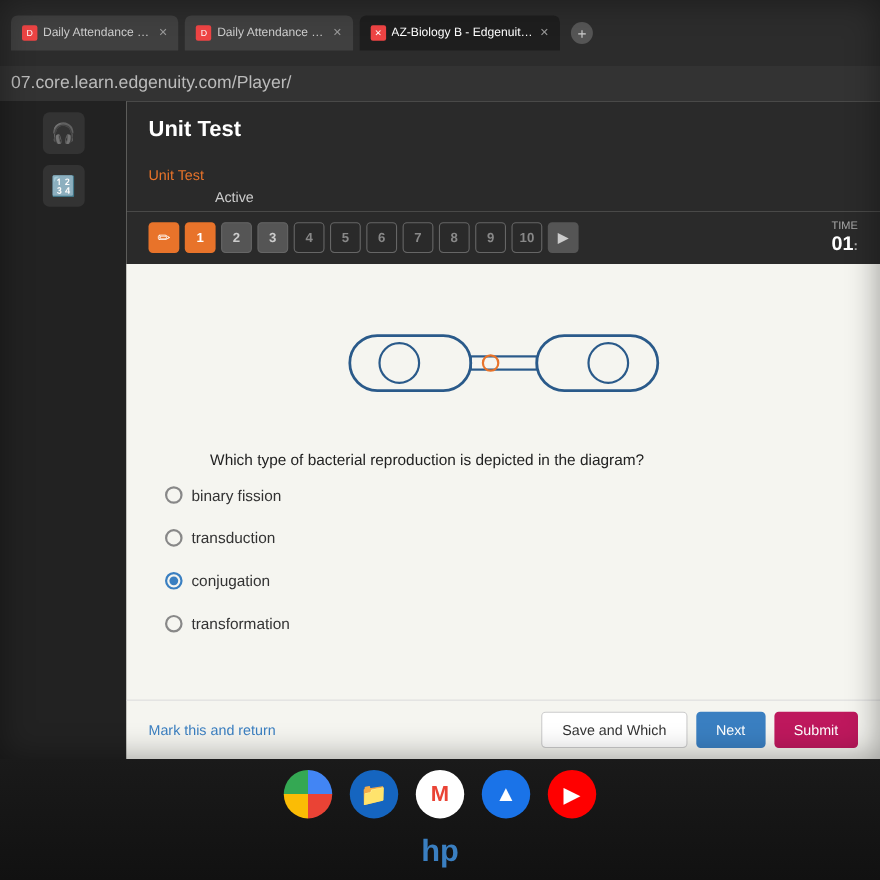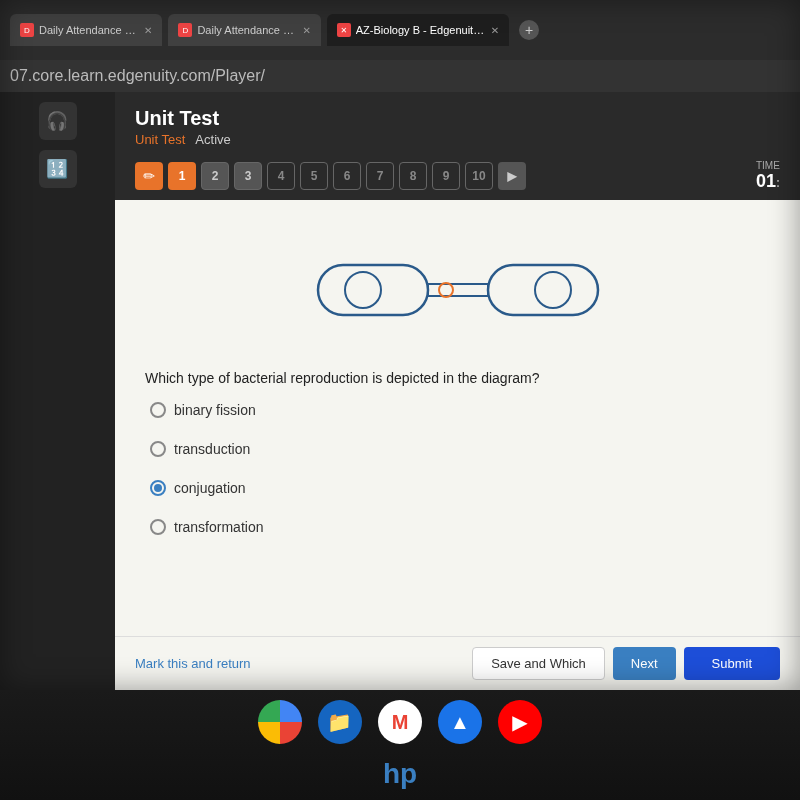--- a/index.html
+++ b/index.html
@@ -104,20 +104,21 @@
       align-items: center;
       margin-top: 2px;
     }
     .breadcrumb-active {
       color: #e8732a;
       font-size: 13px;
     }
     .breadcrumb-status {
       color: #ccc;
       font-size: 13px;
+      margin-top: 40px;
     }
 
     
     .nav-bar {
       background: #2a2a2a;
       padding: 8px 20px;
       display: flex;
       align-items: center;
       gap: 5px;
     }
@@ -203,20 +204,21 @@
       display: flex;
       justify-content: center;
       align-items: center;
       padding: 20px 0 30px 0;
     }
 
     .question-text {
       font-size: 14px;
       color: #222;
       margin-bottom: 16px;
+      margin-left: 46px;
     }
 
     .answer-options {
       display: flex;
       flex-direction: column;
       gap: 23px;
       margin-left: 5px;
     }
     .answer-option {
       display: flex;
@@ -276,24 +278,24 @@
     .btn-next {
       background: #3a7fc1;
       border: none;
       border-radius: 4px;
       padding: 8px 18px;
       font-size: 13px;
       color: #fff;
       cursor: pointer;
     }
     .btn-submit {
-      background: #1d4ed8;
+      background: #be185d;
       border: none;
       border-radius: 4px;
-      padding: 8px 28px;
+      padding: 8px 18px;
       font-size: 13px;
       color: #fff;
       cursor: pointer;
     }
 
     
     .taskbar {
       position: absolute;
       bottom: 0;
       left: 0;

